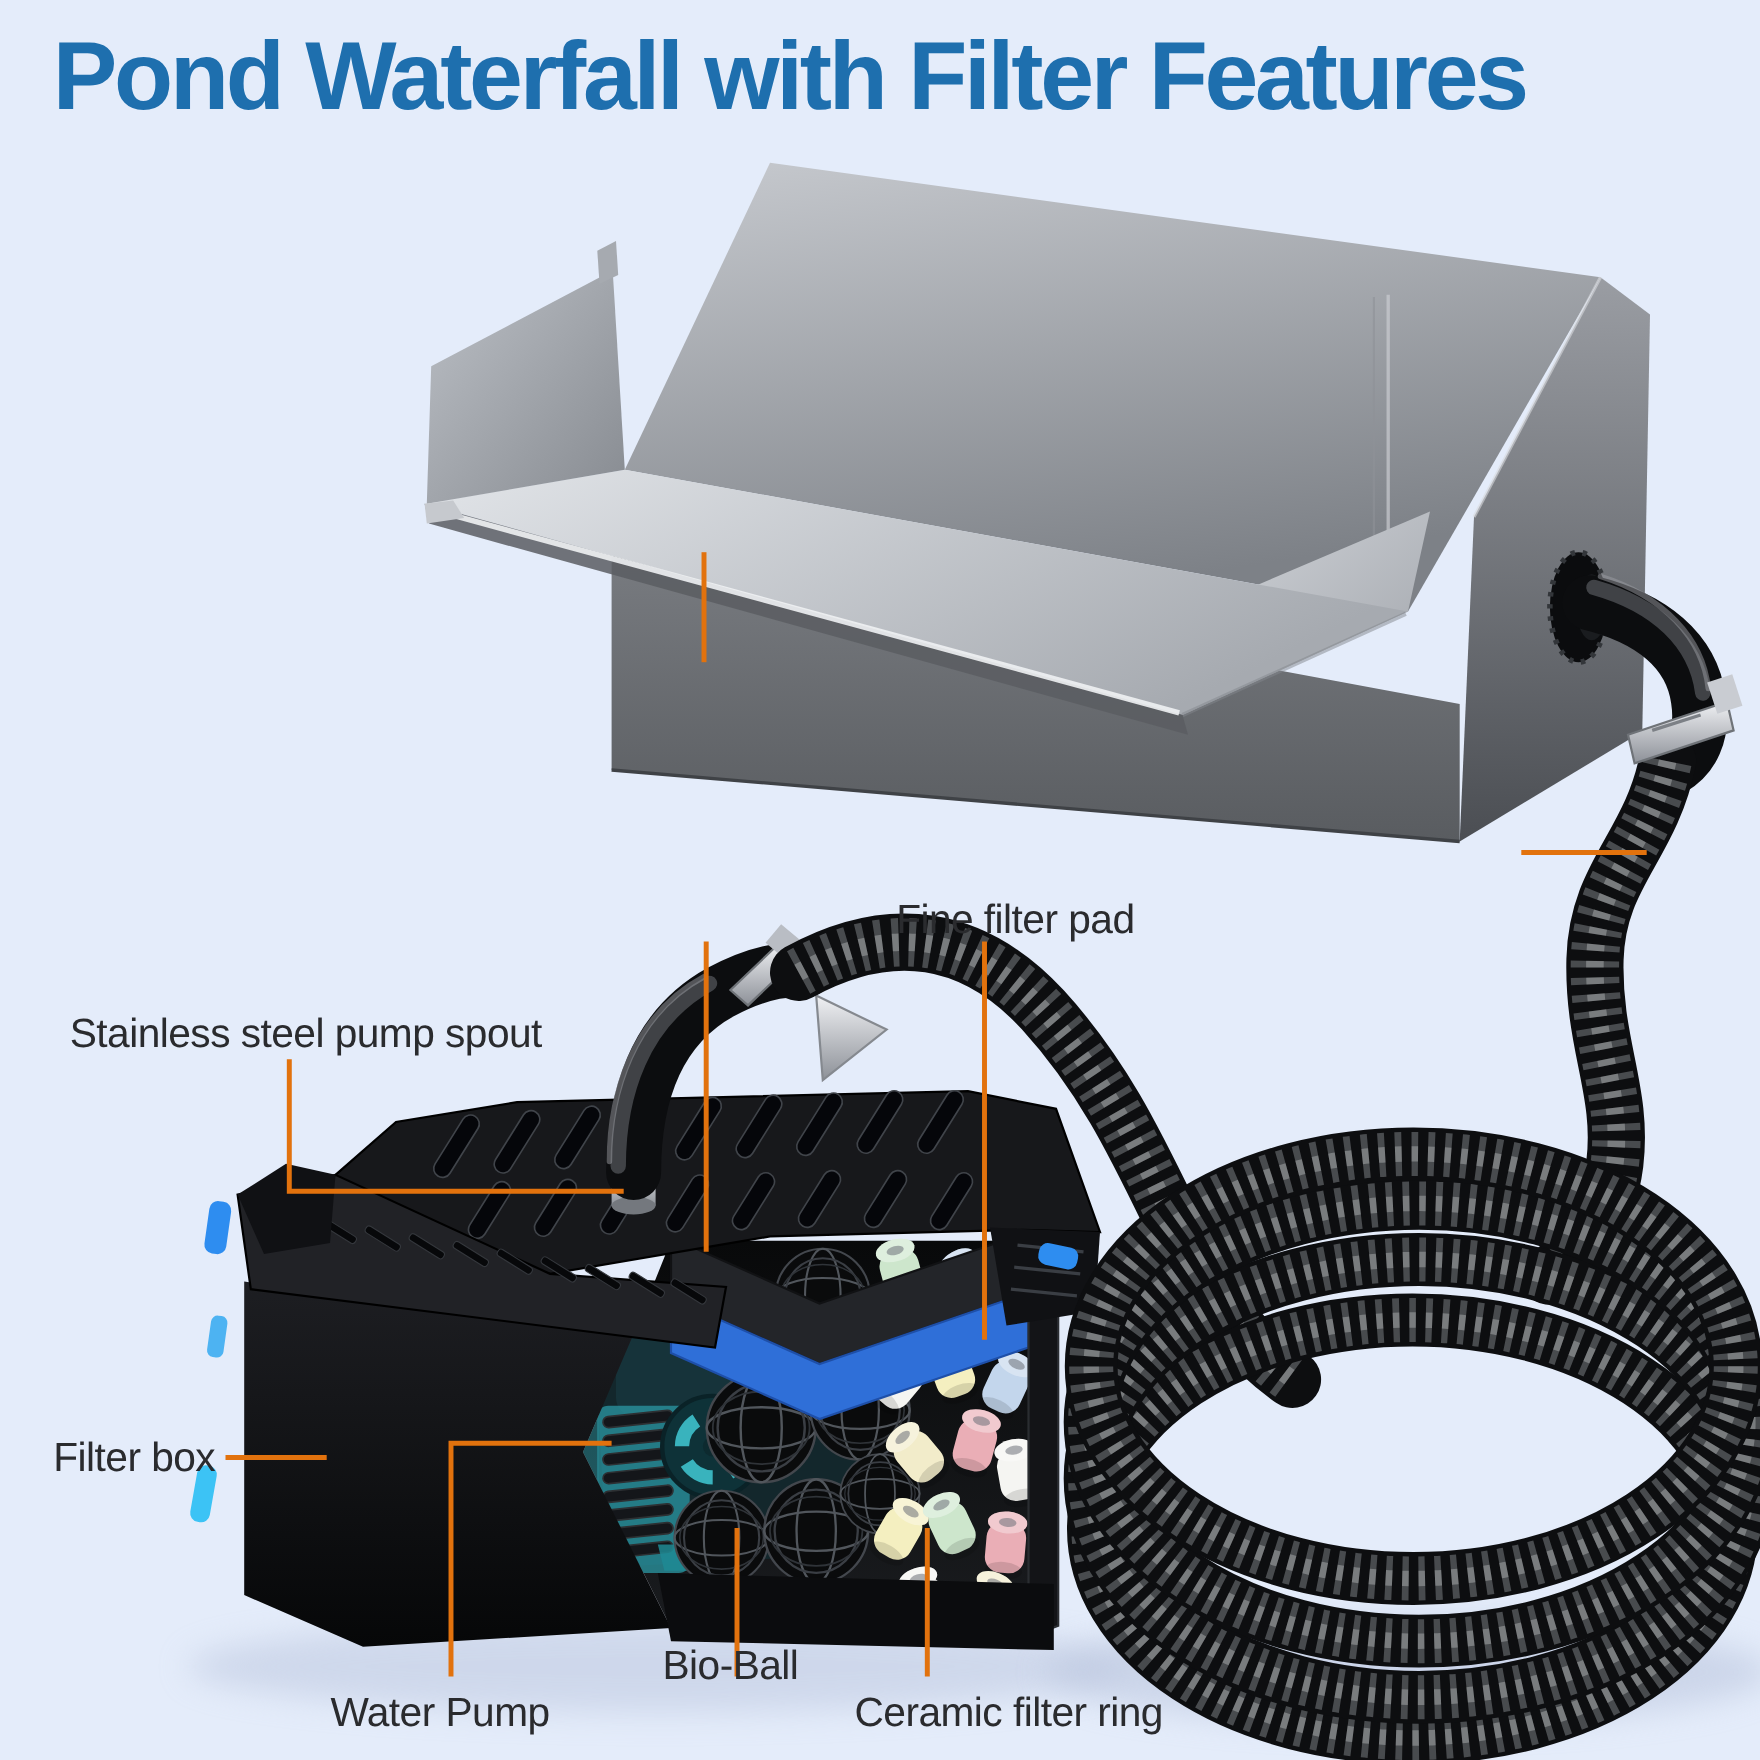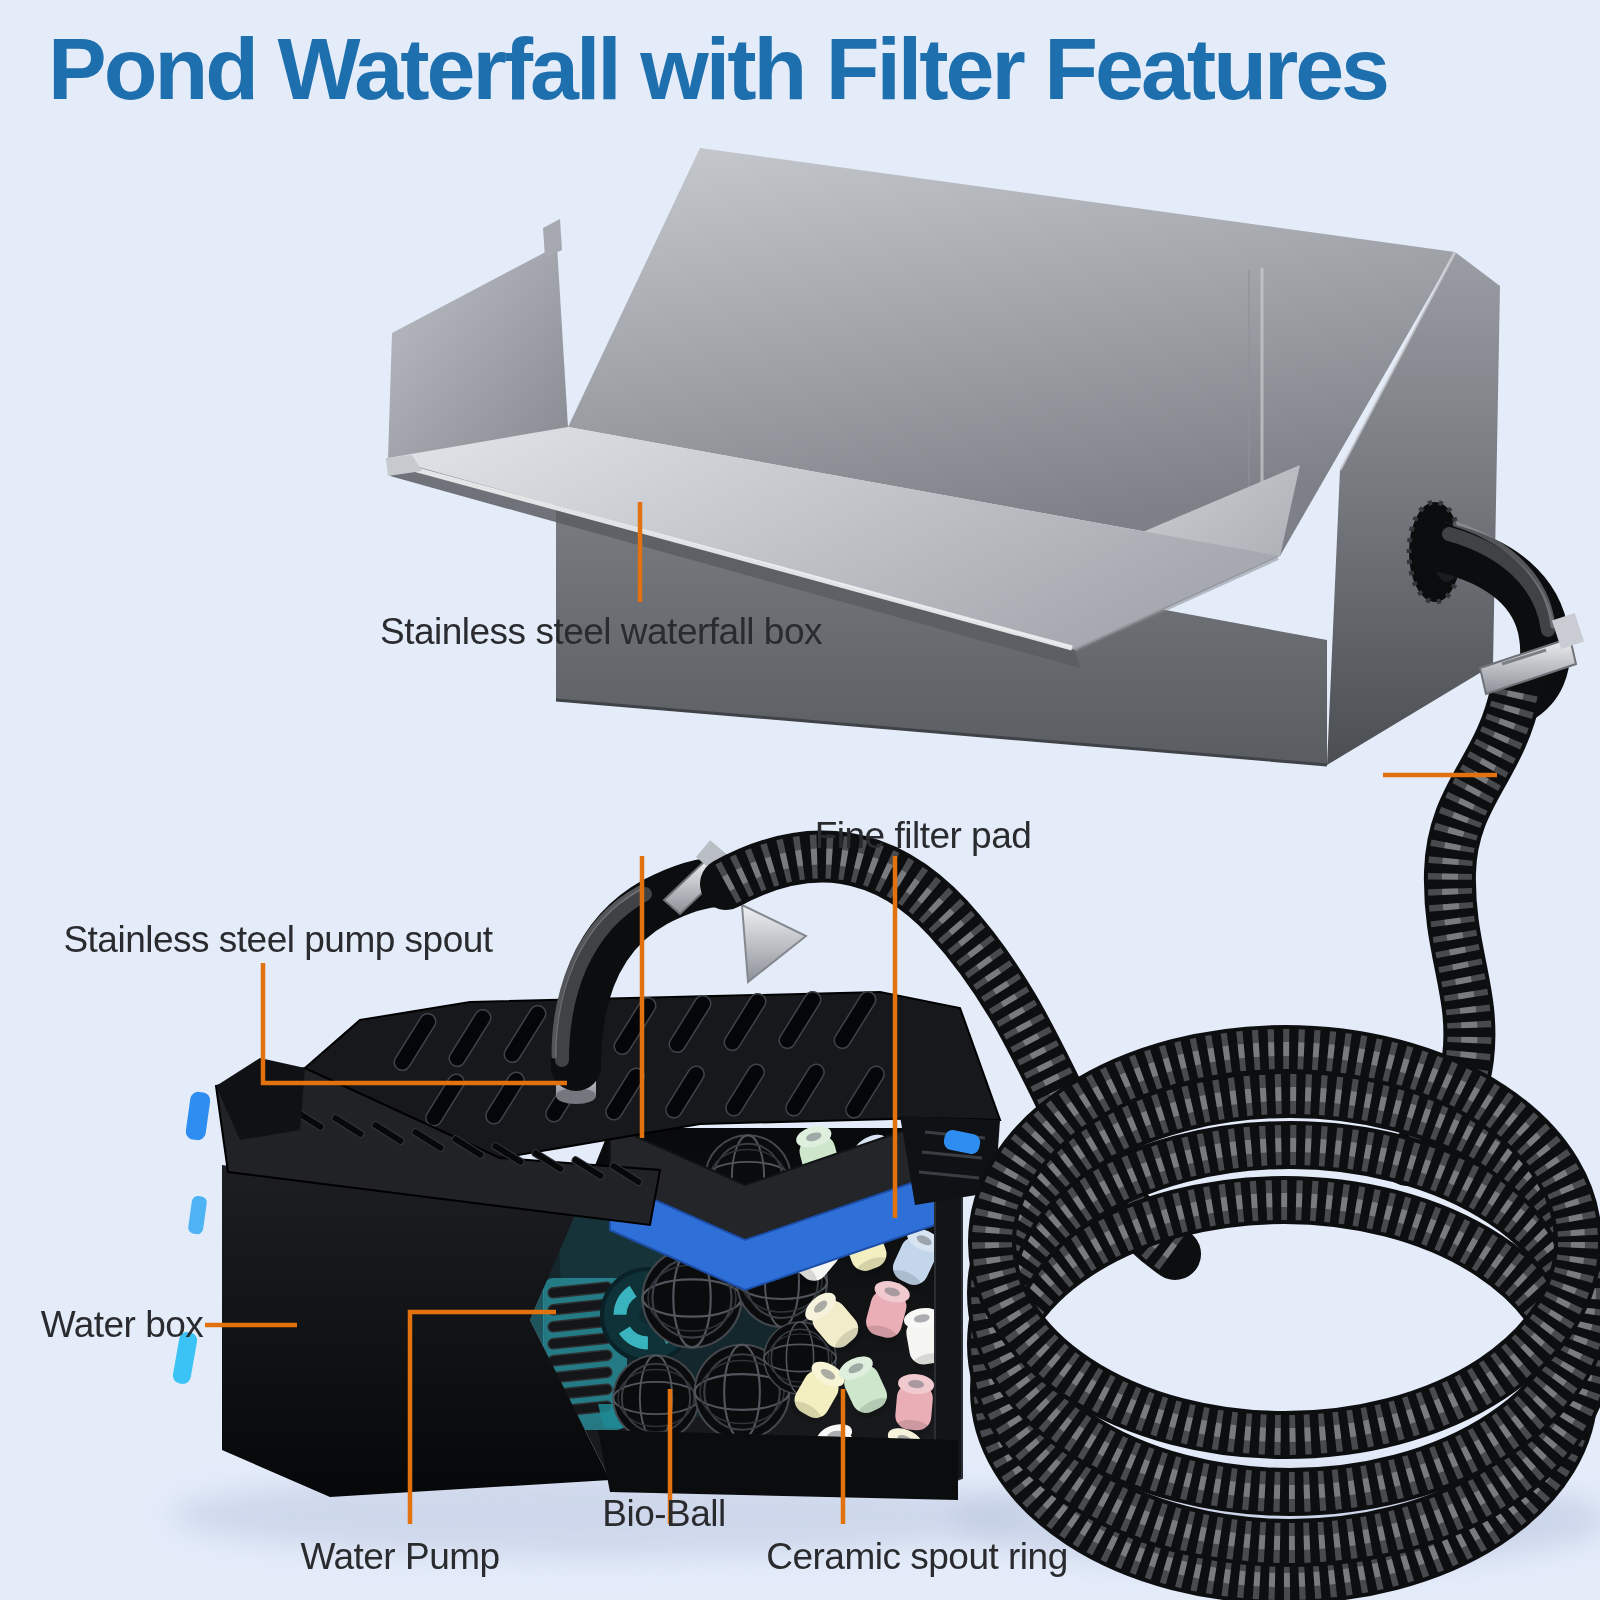--- a/index.html
+++ b/index.html
@@ -302,21 +302,20 @@
       <path class="leader" d="M263,963 L263,1083 L567,1083"></path>
       <path class="leader" d="M205,1325 L297,1325"></path>
       <path class="leader" d="M410,1524 L410,1312 L556,1312"></path>
       <path class="leader" d="M670,1524 L670,1389"></path>
       <path class="leader" d="M843,1524 L843,1389"></path>
     </g>
   </svg>
 
   <div class="title">Pond Waterfall with Filter Features</div>
 
-  <div class="label" style="left:601px;top:632px;">Stainless steel waterfall box</div>
   <div class="label" style="left:923px;top:836px;">Fine filter pad</div>
   <div class="label" style="left:278px;top:940px;">Stainless steel pump spout</div>
-  <div class="label" style="left:122px;top:1325px;">Water box</div>
+  <div class="label" style="left:122px;top:1325px;">Filter box</div>
   <div class="label" style="left:400px;top:1557px;">Water Pump</div>
   <div class="label" style="left:664px;top:1514px;">Bio-Ball</div>
-  <div class="label" style="left:917px;top:1557px;">Ceramic spout ring</div>
+  <div class="label" style="left:917px;top:1557px;">Ceramic filter ring</div>
 
 </div>
 
 </body></html>

